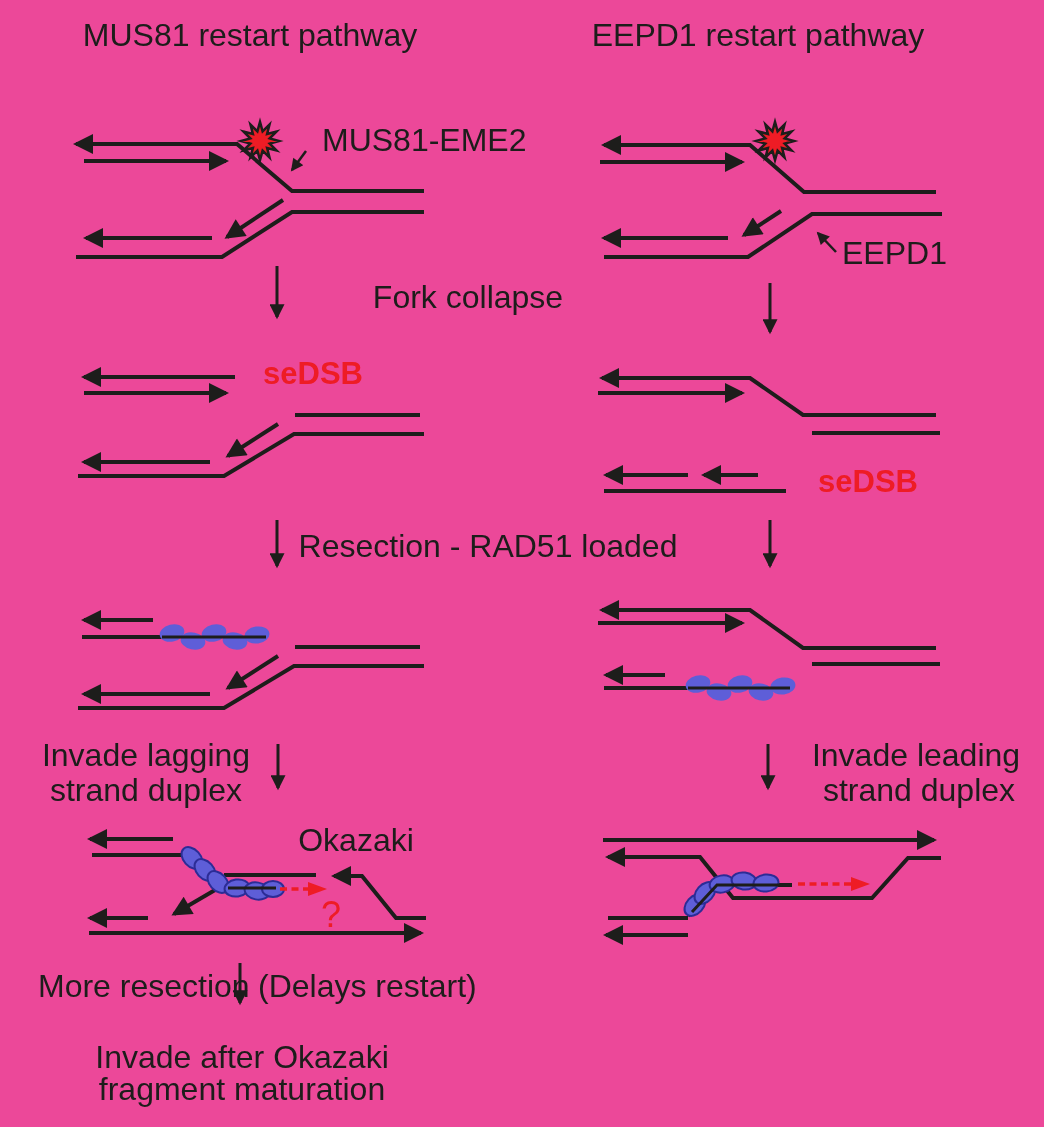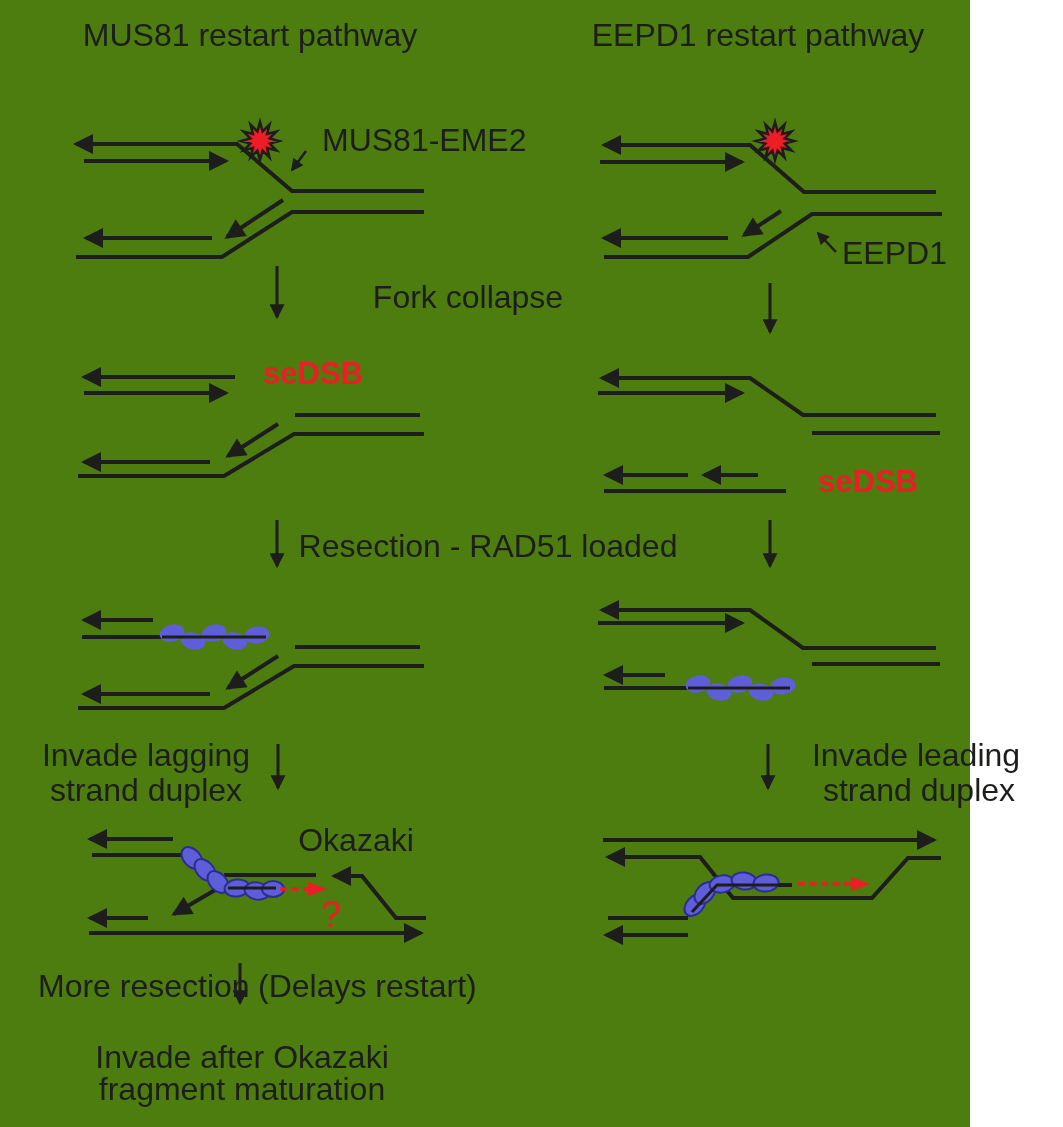--- a/index.html
+++ b/index.html
@@ -1,16 +1,16 @@
 <!DOCTYPE html>
 <html><head>
 <meta charset="utf-8">
 <style>
   html,body{margin:0;padding:0;background:#ffffff;}
-  .figure-wrap{width:970px;height:1127px;background:#4d7c0f;position:relative;}
+  .figure-wrap{width:1044px;height:1127px;background:#ec4899;position:relative;}
   svg text{font-family:"Liberation Sans","DejaVu Sans",sans-serif;}
   .label{font-size:32px;fill:#1d1d1b;}
   .label-red{font-size:31px;font-weight:bold;}
   .qmark{font-size:36px;}
   .dna{fill:none;stroke:#1d1d1b;stroke-width:4;stroke-linejoin:miter;stroke-linecap:butt;}
   .thin{stroke-width:2.5;}
   .overlay{fill:none;stroke:#1d1d1b;stroke-width:3;}
   .step{fill:none;stroke:#1d1d1b;stroke-width:3;}
   .rad51 ellipse{stroke:#2c2c96;stroke-width:2;}
   .spark-outline{stroke:#1d1d1b;stroke-width:2.5;stroke-linejoin:miter;}

